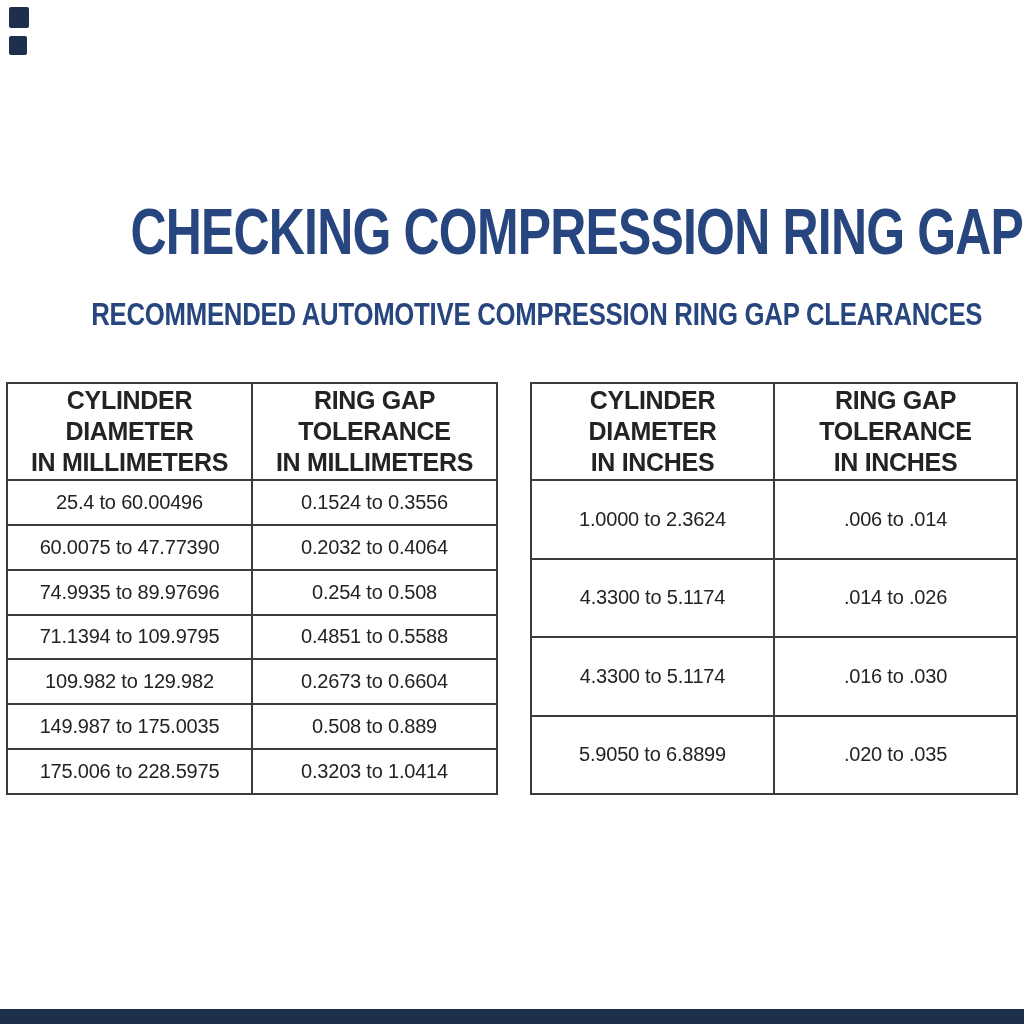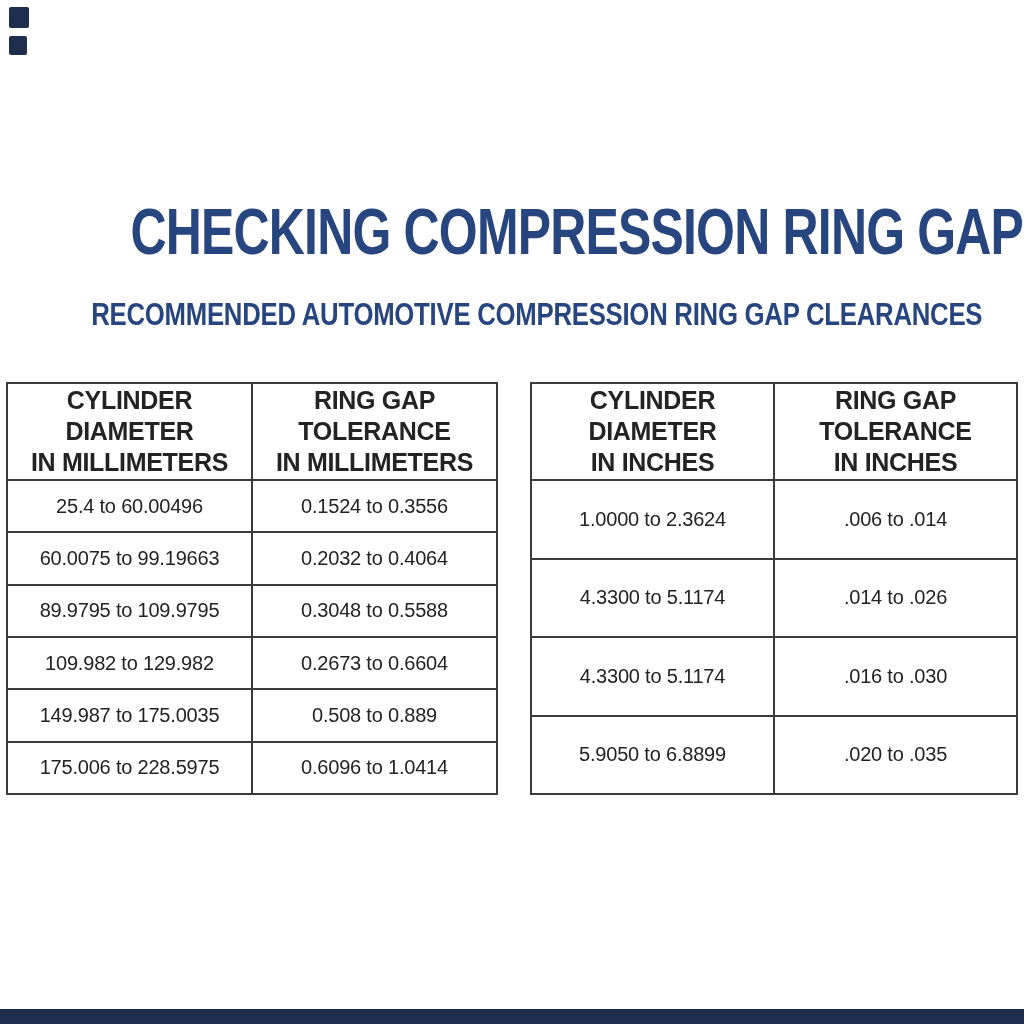--- a/index.html
+++ b/index.html
@@ -78,38 +78,42 @@
         <div>IN MILLIMETERS</div>
       </th>
     </tr>
   </thead>
   <tbody>
     <tr>
       <td>25.4 to 60.00496</td>
       <td>0.1524 to 0.3556</td>
     </tr>
     <tr>
-      <td>60.0075 to 99.19663</td>
+      <td>60.0075 to 47.77390</td>
       <td>0.2032 to 0.4064</td>
     </tr>
     <tr>
-      <td>89.9795 to 109.9795</td>
-      <td>0.3048 to 0.5588</td>
+      <td>74.9935 to 89.97696</td>
+      <td>0.254 to 0.508</td>
+    </tr>
+    <tr>
+      <td>71.1394 to 109.9795</td>
+      <td>0.4851 to 0.5588</td>
     </tr>
     <tr>
       <td>109.982 to 129.982</td>
       <td>0.2673 to 0.6604</td>
     </tr>
     <tr>
       <td>149.987 to 175.0035</td>
       <td>0.508 to 0.889</td>
     </tr>
     <tr>
       <td>175.006 to 228.5975</td>
-      <td>0.6096 to 1.0414</td>
+      <td>0.3203 to 1.0414</td>
     </tr>
   </tbody>
 </table>
 
 <table class="spec inch">
   <thead>
     <tr>
       <th>
         <div>CYLINDER</div>
         <div>DIAMETER</div>

